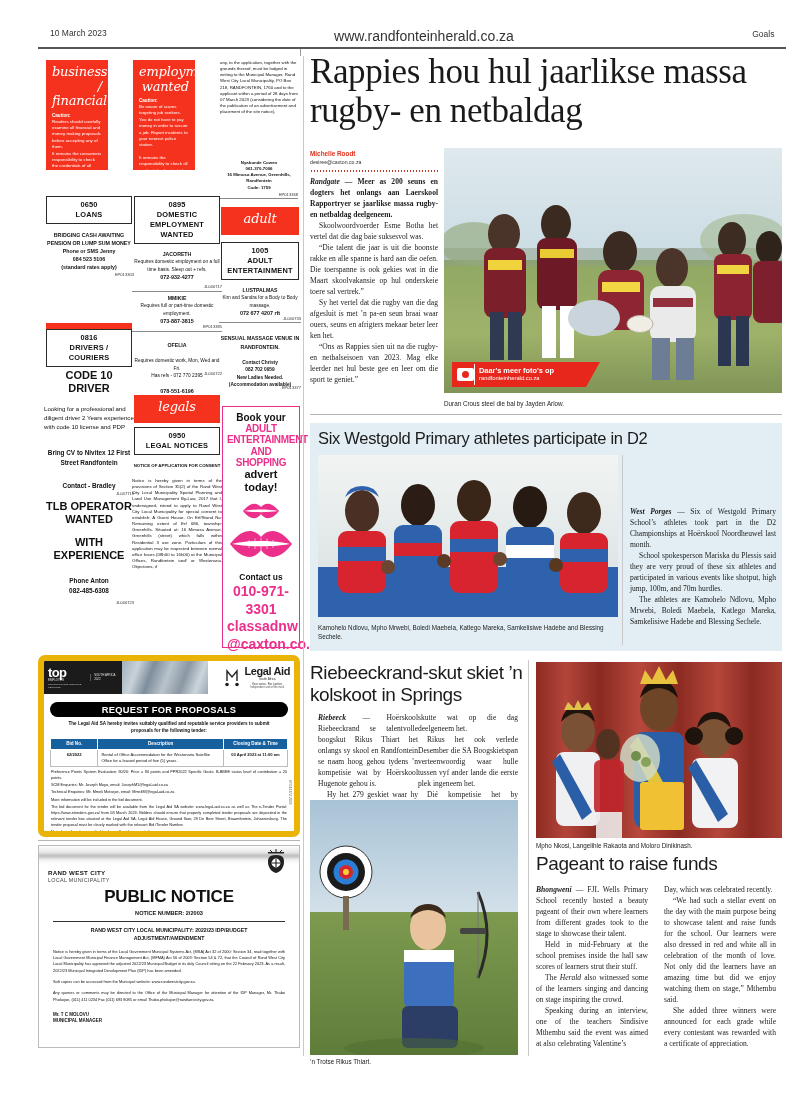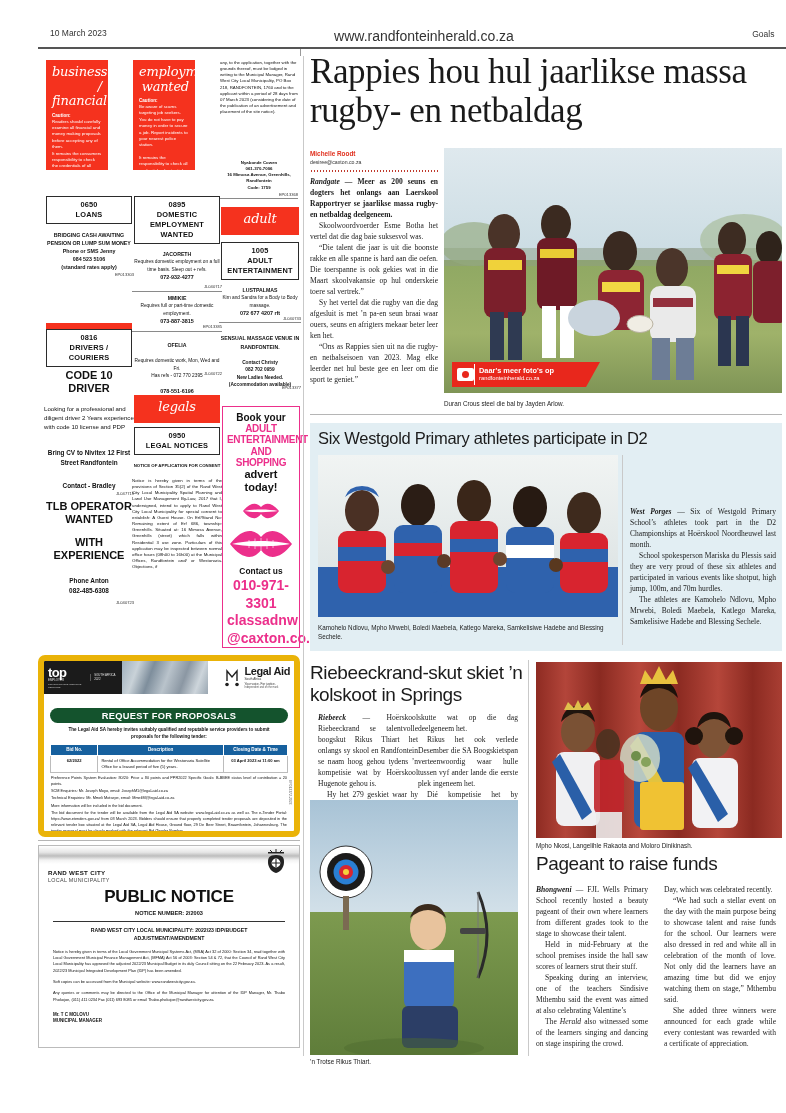--- a/index.html
+++ b/index.html
@@ -59,21 +59,21 @@
 
   
   .pink-box{
     position:absolute; border:1.6px solid #ec2f8b; background:#fff;
     padding:5px 4px; text-align:center;
   }
   .pink-box .l1{ font-size:10px; font-weight:bold; color:#111; line-height:1.12; }
   .pink-box .l2{ font-size:10px; font-weight:bold; color:#ec2f8b; line-height:1.12; letter-spacing:-0.3px;}
   .pink-box .l3{ font-size:11px; font-weight:bold; color:#111; line-height:1.15; }
   .pink-box .lips{ margin:7px auto 2px; }
-  .pink-box .contact{ font-size:8.4px; font-weight:bold; color:#111; line-height:1.3; }
+  .pink-box .contact{ font-size:8.4px; font-weight:bold; color:#111; line-height:1.3; margin-top:6px;}
   .pink-box .pink{ color:#ec2f8b; font-size:14px; font-weight:bold; line-height:1.25;}
 
   
   .tender{
     position:absolute; left:38px; top:655px; width:262px; height:182px;
     background:#fff; border:6px solid #eab308; border-radius:7px; overflow:hidden;
   }
   .tender-top{ display:flex; height:33px; }
   .top-logo{ width:78px; background:#1b1b1b; color:#fff; display:flex; align-items:center; gap:3px; padding:3px 4px; }
   .top-logo .tword{ font-size:13px; font-weight:bold; letter-spacing:-.6px; line-height:1;}
@@ -81,21 +81,21 @@
   .top-logo .tiny{ font-size:2.4px; opacity:.7; }
   .top-photo{ flex:1; background:
       linear-gradient(110deg,#9fb0bd 0%,#c9d2d8 18%,#7e8e9c 34%,#b9c3cb 52%,#8b97a3 70%,#cdd5db 86%,#9aa7b2 100%);
   }
   .top-legalaid{ width:86px; background:#fff; display:flex; align-items:center; justify-content:flex-end; padding-right:4px; gap:3px;}
   .la-mark{ width:20px; height:22px; position:relative; }
   .la-name{ font-size:11px; font-weight:bold; color:#1b1b1b; letter-spacing:-.4px; line-height:1; }
   .la-sub{ font-size:3.1px; color:#333; line-height:1.3; }
   .la-sub2{ font-size:2.6px; color:#555; }
   .tender-band{
-    margin:14px 6px 0; background:#14532d; color:#fff; border-radius:9px;
+    margin:8px 6px 0; background:#000000; color:#fff; border-radius:9px;
     text-align:center; font-size:9.3px; font-weight:bold; padding:2.5px 0; letter-spacing:.3px;
   }
   .tender-intro{ font-size:4.6px; font-weight:bold; text-align:center; padding:4px 14px 3px; line-height:1.5; }
   .tender-table{ width:calc(100% - 12px); margin:0 6px; border-collapse:collapse; }
   .tender-table th{
     background:#16609e; color:#fff; font-size:4.6px; font-weight:bold; padding:2.4px 3px; border:.5px solid #fff;
   }
   .tender-table td{ border:.5px solid #bcbcbc; font-size:4.1px; padding:2.5px 3px; vertical-align:top; line-height:1.4;}
   .tender-table td.c{ text-align:center; font-weight:bold; }
   .tender-notes{ font-size:3.85px; line-height:1.52; padding:3px 7px 0; text-align:justify; }
@@ -326,21 +326,21 @@
     </div>
     <div class="top-photo"></div>
     <div class="top-legalaid">
       <div class="la-mark">
         <svg width="20" height="22" viewBox="0 0 20 22">
           <path d="M5 14 L5 4 L10 10 L15 4 L15 14" fill="none" stroke="#222" stroke-width="1.4"></path>
           <circle cx="5" cy="17.5" r="1.8" fill="#222"></circle>
           <circle cx="15" cy="17.5" r="1.8" fill="#222"></circle>
         </svg>
       </div>
-      <div style="text-align:left">
+      <div style="text-align:center">
         <div class="la-name">Legal Aid</div>
         <div class="la-sub">South Africa</div>
         <div class="la-sub">Your voice. For justice.</div>
         <div class="la-sub2">Independent and on the mark</div>
       </div>
     </div>
   </div>
   <div class="tender-band">REQUEST FOR PROPOSALS</div>
   <div class="tender-intro">The Legal Aid SA hereby invites suitably qualified and reputable service providers to submit proposals for the following tender:</div>
   <table class="tender-table">
@@ -657,20 +657,20 @@
     </g>
   </svg>
 </div>
 <div class="caption" style="left:536px; top:841px; width:246px;">Mpho Nkosi, Langelihle Rakaota and Moloro Dinikinash.</div>
 
 <div class="sec-head-sm" style="left:536px; top:853px; width:246px;">Pageant to raise funds</div>
 
 <div class="artcol" style="left:536px; top:884px; width:112px;">
   <p class="first"><span class="loc">Bhongweni</span> — FJL Wells Primary School recently hosted a beauty pageant of their own where learners from different grades took to the stage to showcase their talent.</p>
   <p>Held in mid-February at the school premises inside the hall saw scores of learners strut their stuff.</p>
+  <p>The <i>Herald</i> also witnessed some of the learners singing and dancing on stage inspiring the crowd.</p>
   <p>Speaking during an interview, one of the teachers Sindisive Mthembu said the event was aimed at also celebrating Valentine’s</p>
-  <p>The <i>Herald</i> also witnessed some of the learners singing and dancing on stage inspiring the crowd.</p>
 </div>
 <div class="artcol" style="left:664px; top:884px; width:112px;">
   <p class="first">Day, which was celebrated recently.</p>
   <p>“We had such a stellar event on the day with the main purpose being to showcase talent and raise funds for the school. Our learners were also dressed in red and white all in celebration of the month of love. Not only did the learners have an amazing time but did we enjoy watching them on stage,” Mthembu said.</p>
   <p>She added three winners were announced for each grade while every contestant was rewarded with a certificate of appreciation.</p>
 </div>
 
 </body></html>

